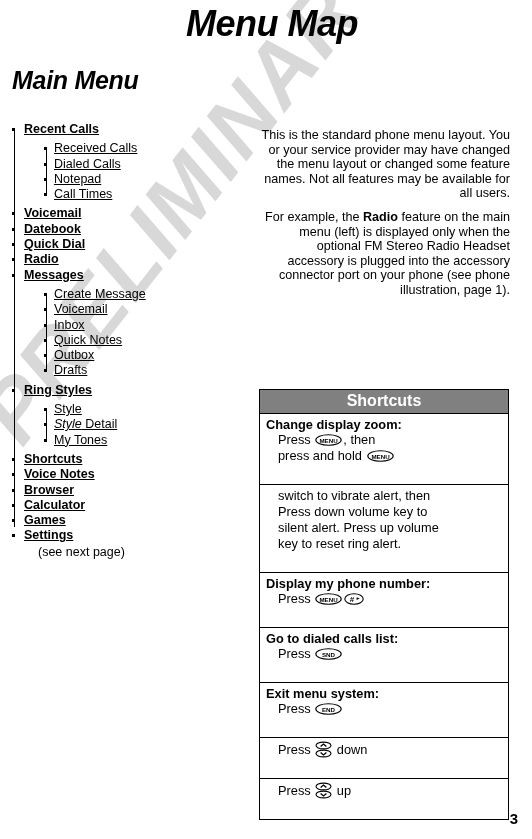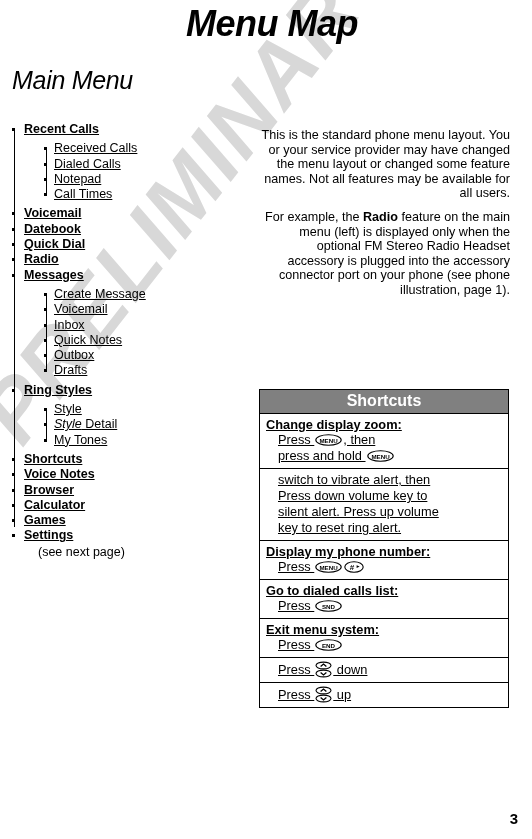--- a/index.html
+++ b/index.html
@@ -63,21 +63,21 @@
     font-weight: bold;
     font-style: italic;
     letter-spacing: -0.5px;
     color: #000;
   }
   #section-title {
     position: absolute;
     left: 12px;
     top: 66px;
     font-size: 25px;
-    font-weight: normal;
+    font-weight: bold;
     font-style: italic;
     letter-spacing: -0.3px;
   }
 
   
   #menu-tree {
     position: absolute;
     left: 10px;
     top: 122px;
     width: 235px;
@@ -183,22 +183,21 @@
     color: #ffffff;
     font-size: 16px;
     font-weight: bold;
     text-align: center;
     padding: 2px 0 3px 0;
     line-height: 18px;
     border-bottom: 1.5px solid #000;
   }
   .sc-row {
     border-bottom: 1.5px solid #000;
-    padding: 3px 6px 4px 6px;
-    text-decoration: underline;
+    padding: 3px 6px 20px 6px;
   }
   .sc-row.last { border-bottom: none; }
   .sc-title {
     font-size: 12.8px;
     font-weight: bold;
     line-height: 15px;
   }
   .sc-lines {
     padding-left: 12px;
   }

